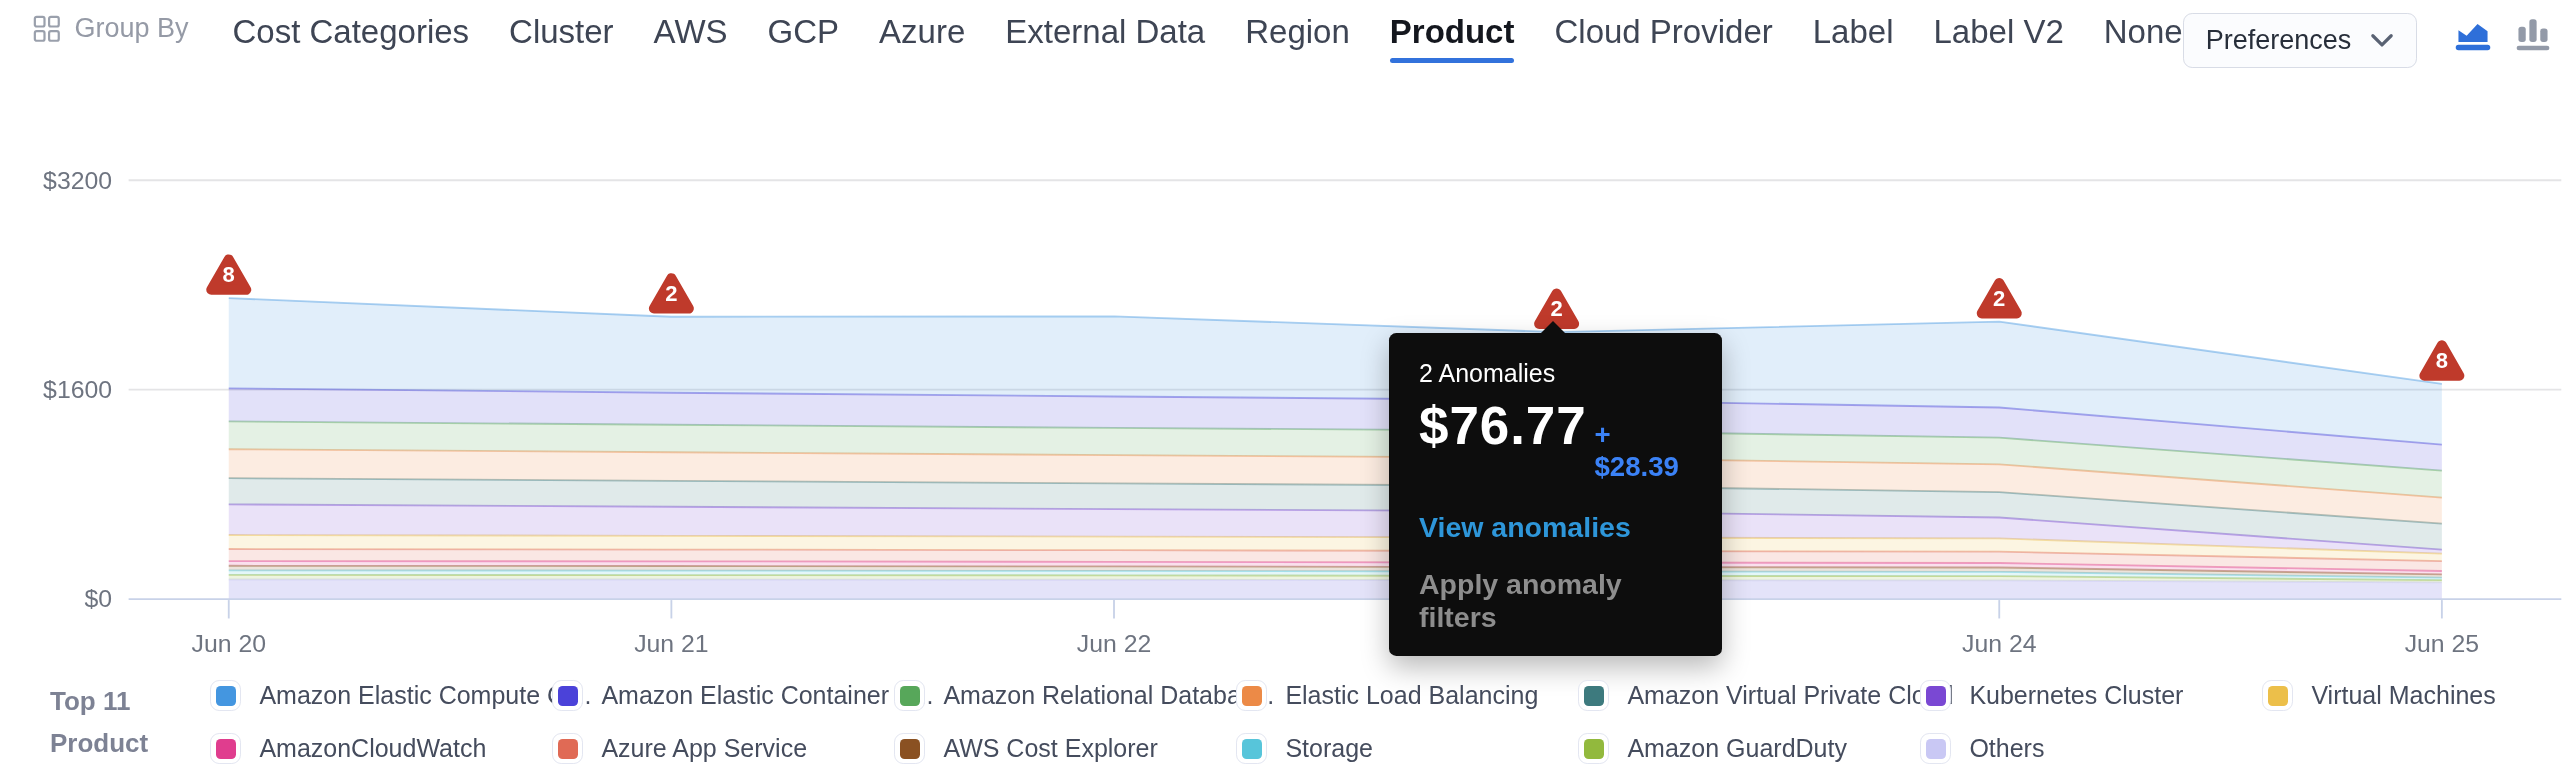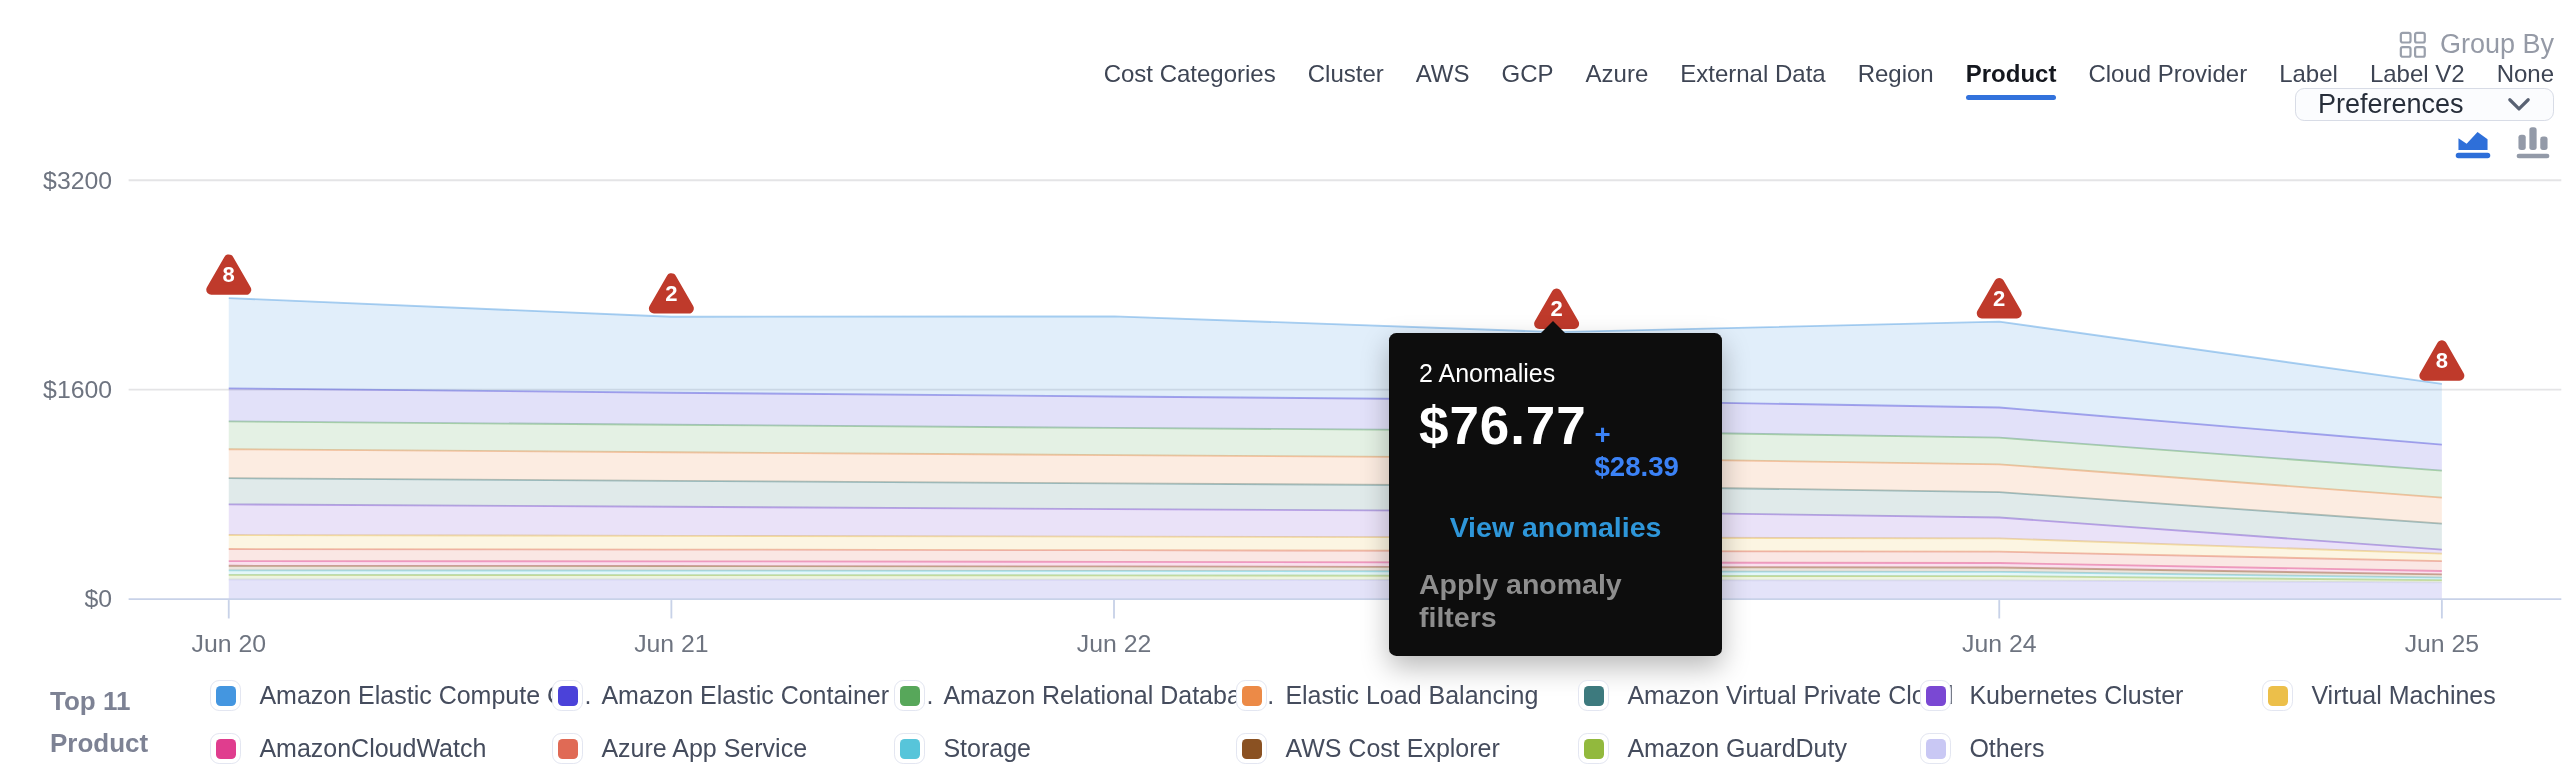--- a/index.html
+++ b/index.html
@@ -7,25 +7,25 @@
     width:2576px;height:785px;
     background:#ffffff;
     font-family:"Liberation Sans", sans-serif;
     overflow:hidden;
     -webkit-font-smoothing:antialiased;
   }
   .app{position:relative;width:2576px;height:785px;}
 
   
   .toolbar{
-    position:absolute;left:33px;top:29px;right:22px;height:85px;
-    display:flex;align-items:flex-end;flex-direction:column;
+    position:absolute;left:33px;top:13px;right:22px;height:85px;
+    display:flex;align-items:flex-start;
   }
   .group-by{display:flex;align-items:center;gap:13.8px;font-size:27px;font-weight:500;color:#959aa6;flex:0 0 auto;}
-  .tabs{display:flex;align-items:center;gap:32px;margin-left:32px;font-size:24px;font-weight:500;color:#3e4554;}
+  .tabs{display:flex;align-items:center;gap:40px;margin-left:44px;font-size:33px;font-weight:500;color:#3e4554;}
   .tab{position:relative;cursor:pointer;white-space:nowrap;}
   .tab.active{color:#14171e;font-weight:700;}
   .tab.active::after{
     content:"";position:absolute;left:0;right:0;bottom:-12px;height:5.5px;
     border-radius:2.8px;background:var(--accent,#3272dc);
   }
   .prefs{
     margin-left:auto;display:flex;align-items:center;justify-content:space-between;
     width:259px;height:55px;padding:0 22px;box-sizing:border-box;
     background:#fbfcfe;border:1.8px solid #d8dce6;border-radius:9.2px;
@@ -48,21 +48,21 @@
   .tooltip::before{
     content:"";position:absolute;top:-12px;left:151px;width:0;height:0;
     border-left:13px solid transparent;border-right:13px solid transparent;
     border-bottom:13px solid #0d0d0d;
   }
   .tt-title{font-size:25px;font-weight:500;}
   .tt-row{display:flex;align-items:baseline;gap:8px;margin-top:7.3px;}
   .tt-amount{font-size:53px;font-weight:700;letter-spacing:0.9px;}
   .tt-delta{font-size:27.6px;font-weight:600;}
   .tt-link{font-size:28.5px;font-weight:700;cursor:pointer;}
-  .tt-view{margin-top:27.6px;text-align:center;}
+  .tt-view{margin-top:27.6px;}
   .tt-apply{margin-top:24px;}
 
   
   .legend-title{
     position:absolute;left:50px;top:680px;
     font-size:26px;font-weight:700;color:#7d8294;line-height:42px;
   }
   .legend{
     position:absolute;left:210px;top:680px;
     display:grid;grid-template-columns:repeat(7,342px);row-gap:22px;
@@ -267,32 +267,32 @@
         <span class="legend-label">AmazonCloudWatch</span>
       </div>
       <div class="legend-item">
         <span class="chip">
           <span class="chip-inner" style="background: rgb(224, 106, 85);"></span>
         </span>
         <span class="legend-label">Azure App Service</span>
       </div>
       <div class="legend-item">
         <span class="chip">
+          <span class="chip-inner" style="background: rgb(138, 81, 34);"></span>
+        </span>
+        <span class="legend-label">AWS Cost Explorer</span>
+      </div>
+      <div class="legend-item">
+        <span class="chip">
           <span class="chip-inner" style="background: rgb(87, 197, 218);"></span>
         </span>
         <span class="legend-label">Storage</span>
       </div>
       <div class="legend-item">
         <span class="chip">
-          <span class="chip-inner" style="background: rgb(138, 81, 34);"></span>
-        </span>
-        <span class="legend-label">AWS Cost Explorer</span>
-      </div>
-      <div class="legend-item">
-        <span class="chip">
           <span class="chip-inner" style="background: rgb(146, 185, 61);"></span>
         </span>
         <span class="legend-label">Amazon GuardDuty</span>
       </div>
       <div class="legend-item">
         <span class="chip">
           <span class="chip-inner" style="background: rgb(201, 200, 244);"></span>
         </span>
         <span class="legend-label">Others</span>
       </div>

